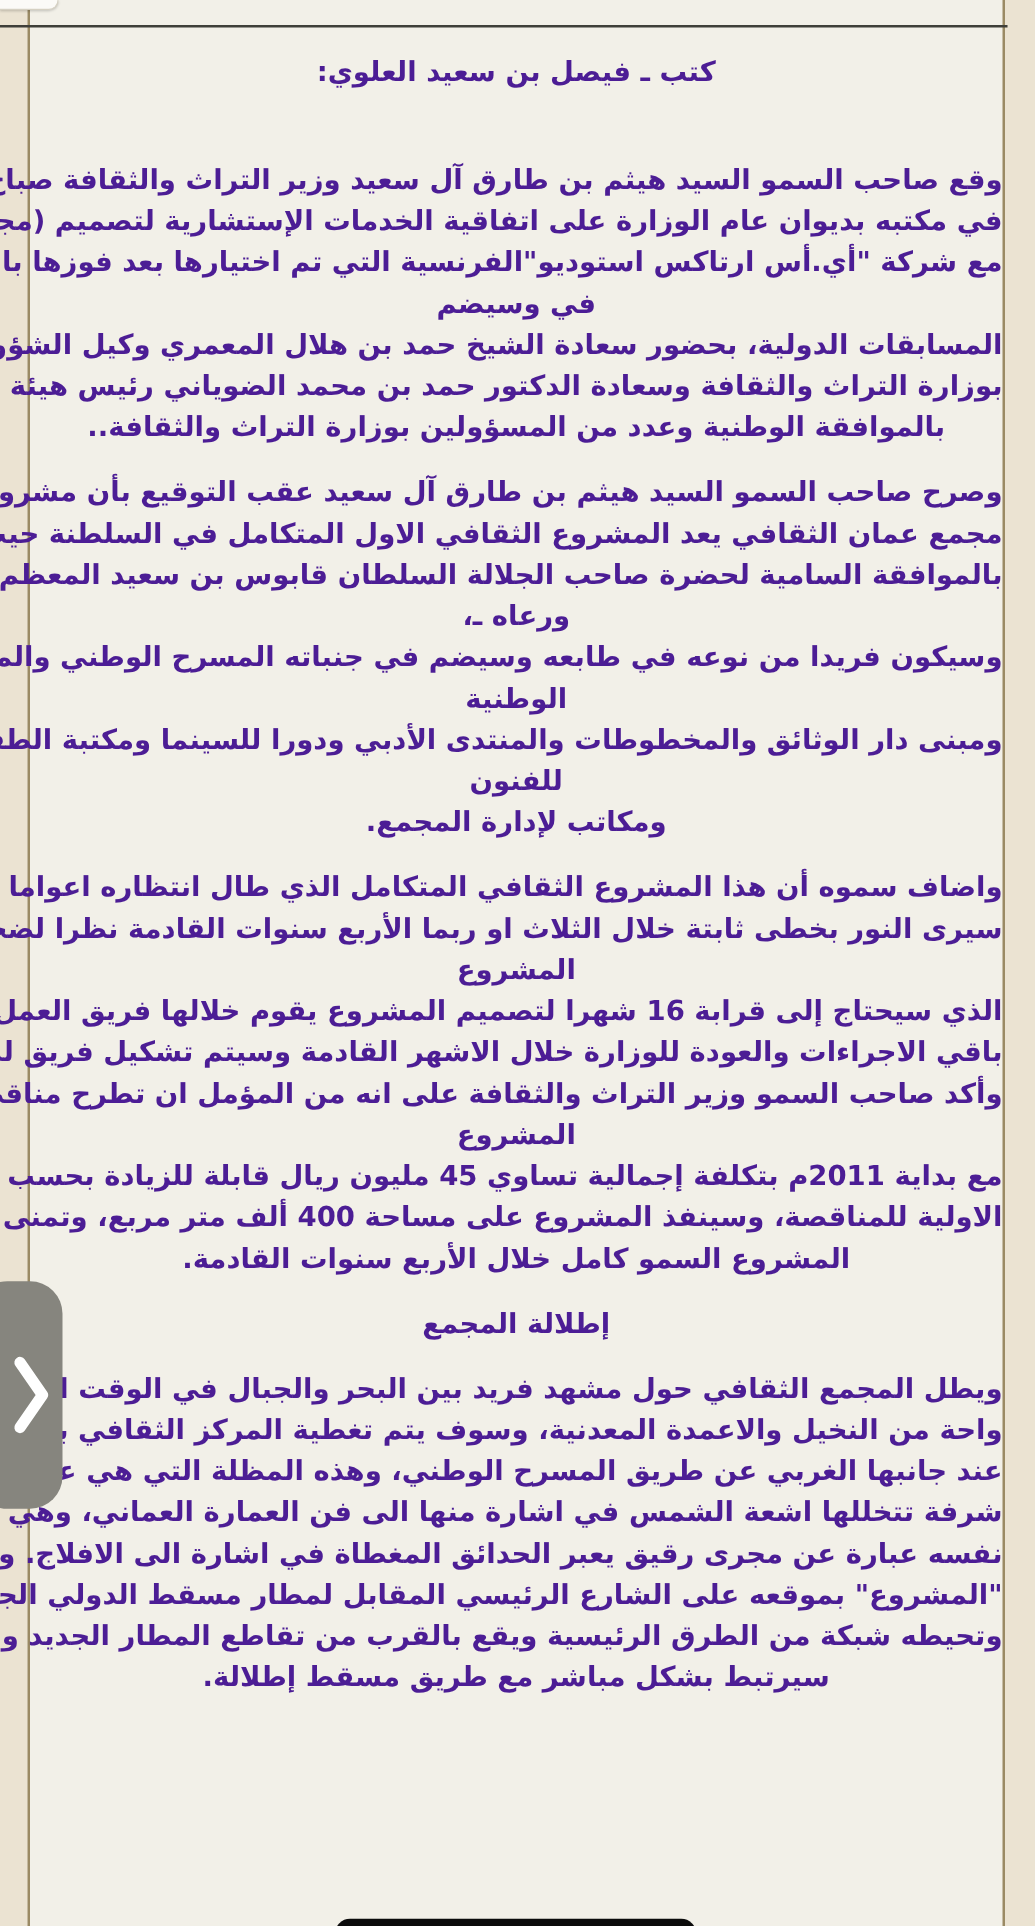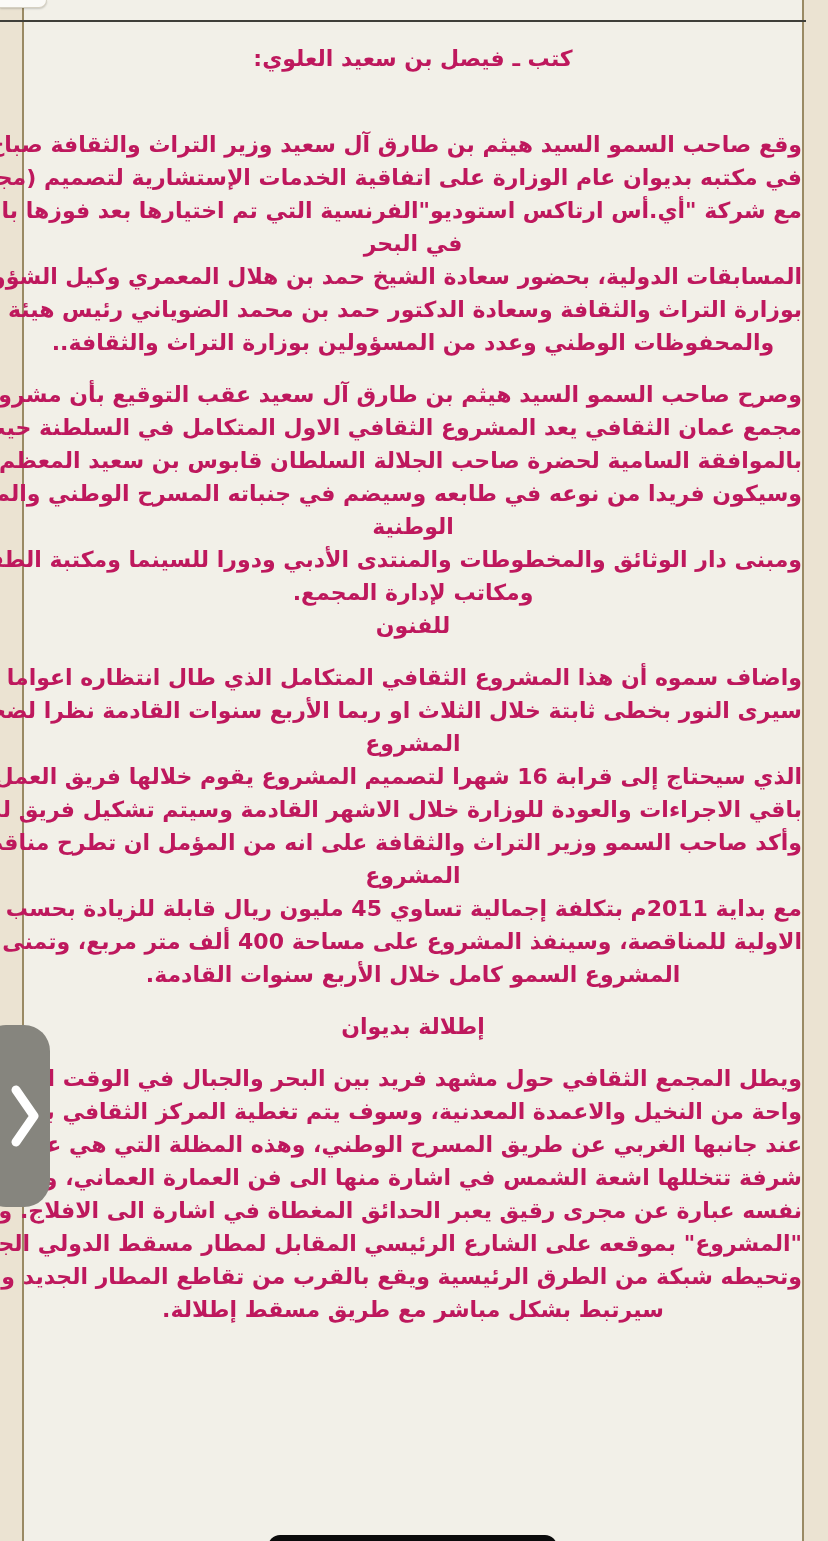--- a/index.html
+++ b/index.html
@@ -42,21 +42,21 @@
     border-top: none;
     border-left: none;
     border-radius: 0 0 10px 0;
     box-shadow: 0 1px 2px rgba(0,0,0,0.18);
     z-index: 4;
   }
   .article {
     position: relative;
     padding-top: 42px;
     direction: rtl;
-    color: #be185d;
+    color: #4c1d95;
     font-weight: bold;
     font-size: 22px;
     z-index: 1;
   }
   .line {
     line-height: 33px;
     text-align: center;
     white-space: nowrap;
   }
   .section.byline { margin-bottom: 53px; }
@@ -94,49 +94,50 @@
 
 <div class="content-area">
   <div class="article">
       <div class="section byline">
         <div class="line">كتب ـ فيصل بن سعيد العلوي:</div>
       </div>
       <div class="section paragraph">
         <div class="line">وقع صاحب السمو السيد هيثم بن طارق آل سعيد وزير التراث والثقافة صباح أمس</div>
         <div class="line">في مكتبه بديوان عام الوزارة على اتفاقية الخدمات الإستشارية لتصميم (مجمع عمان</div>
         <div class="line">مع شركة "أي.أس ارتاكس استوديو"الفرنسية التي تم اختيارها بعد فوزها بالتصميم</div>
-        <div class="line">في البحر</div>
+        <div class="line">في وسيضم</div>
         <div class="line">المسابقات الدولية، بحضور سعادة الشيخ حمد بن هلال المعمري وكيل الشؤون الثقافية</div>
         <div class="line">بوزارة التراث والثقافة وسعادة الدكتور حمد بن محمد الضوياني رئيس هيئة الوثائق</div>
-        <div class="line">والمحفوظات الوطني وعدد من المسؤولين بوزارة التراث والثقافة..</div>
+        <div class="line">بالموافقة الوطنية وعدد من المسؤولين بوزارة التراث والثقافة..</div>
       </div>
       <div class="section paragraph">
         <div class="line">وصرح صاحب السمو السيد هيثم بن طارق آل سعيد عقب التوقيع بأن مشروع</div>
         <div class="line">مجمع عمان الثقافي يعد المشروع الثقافي الاول المتكامل في السلطنة حيث حضي</div>
         <div class="line">بالموافقة السامية لحضرة صاحب الجلالة السلطان قابوس بن سعيد المعظم ـ حفظه الله</div>
+        <div class="line">ورعاه ـ،</div>
         <div class="line">وسيكون فريدا من نوعه في طابعه وسيضم في جنباته المسرح الوطني والمكتبة</div>
         <div class="line">الوطنية</div>
         <div class="line">ومبنى دار الوثائق والمخطوطات والمنتدى الأدبي ودورا للسينما ومكتبة الطفل ومعهد</div>
+        <div class="line">للفنون</div>
         <div class="line">ومكاتب لإدارة المجمع.</div>
-        <div class="line">للفنون</div>
       </div>
       <div class="section paragraph">
         <div class="line">واضاف سموه أن هذا المشروع الثقافي المتكامل الذي طال انتظاره اعواما طويلة</div>
         <div class="line">سيرى النور بخطى ثابتة خلال الثلاث او ربما الأربع سنوات القادمة نظرا لضخامة</div>
         <div class="line">المشروع</div>
         <div class="line">الذي سيحتاج إلى قرابة 16 شهرا لتصميم المشروع يقوم خلالها فريق العمل بتكملة</div>
         <div class="line">باقي الاجراءات والعودة للوزارة خلال الاشهر القادمة وسيتم تشكيل فريق لمتابعة</div>
         <div class="line">وأكد صاحب السمو وزير التراث والثقافة على انه من المؤمل ان تطرح مناقصة تنفيذ</div>
         <div class="line">المشروع</div>
         <div class="line">مع بداية 2011م بتكلفة إجمالية تساوي 45 مليون ريال قابلة للزيادة بحسب ما تظهر</div>
         <div class="line">الاولية للمناقصة، وسينفذ المشروع على مساحة 400 ألف متر مربع، وتمنى اكتمال</div>
         <div class="line">المشروع السمو كامل خلال الأربع سنوات القادمة.</div>
       </div>
       <div class="section subheading">
-        <div class="line">إطلالة بديوان</div>
+        <div class="line">إطلالة المجمع</div>
       </div>
       <div class="section paragraph">
         <div class="line">ويطل المجمع الثقافي حول مشهد فريد بين البحر والجبال في الوقت الذي تتشكل فيه</div>
         <div class="line">واحة من النخيل والاعمدة المعدنية، وسوف يتم تغطية المركز الثقافي بمظلة تنحني</div>
         <div class="line">عند جانبها الغربي عن طريق المسرح الوطني، وهذه المظلة التي هي على شكل</div>
         <div class="line">شرفة تتخللها اشعة الشمس في اشارة منها الى فن العمارة العماني، وهي في الوقت</div>
         <div class="line">نفسه عبارة عن مجرى رقيق يعبر الحدائق المغطاة في اشارة الى الافلاج. ويتميز</div>
         <div class="line">"المشروع" بموقعه على الشارع الرئيسي المقابل لمطار مسقط الدولي الجديد،</div>
         <div class="line">وتحيطه شبكة من الطرق الرئيسية ويقع بالقرب من تقاطع المطار الجديد والذي</div>
         <div class="line">سيرتبط بشكل مباشر مع طريق مسقط إطلالة.</div>

